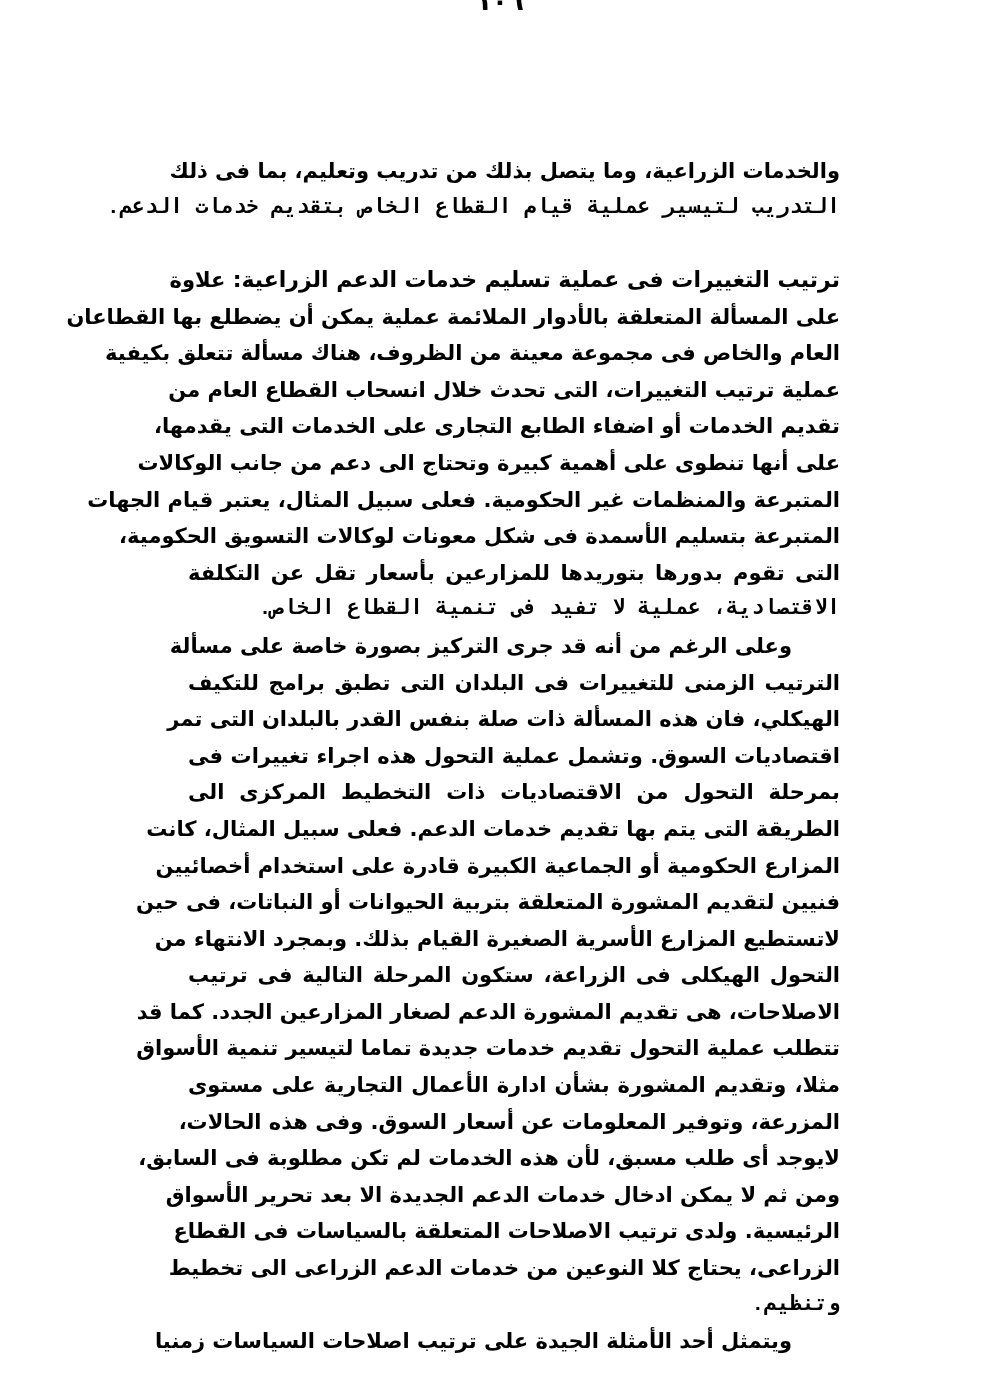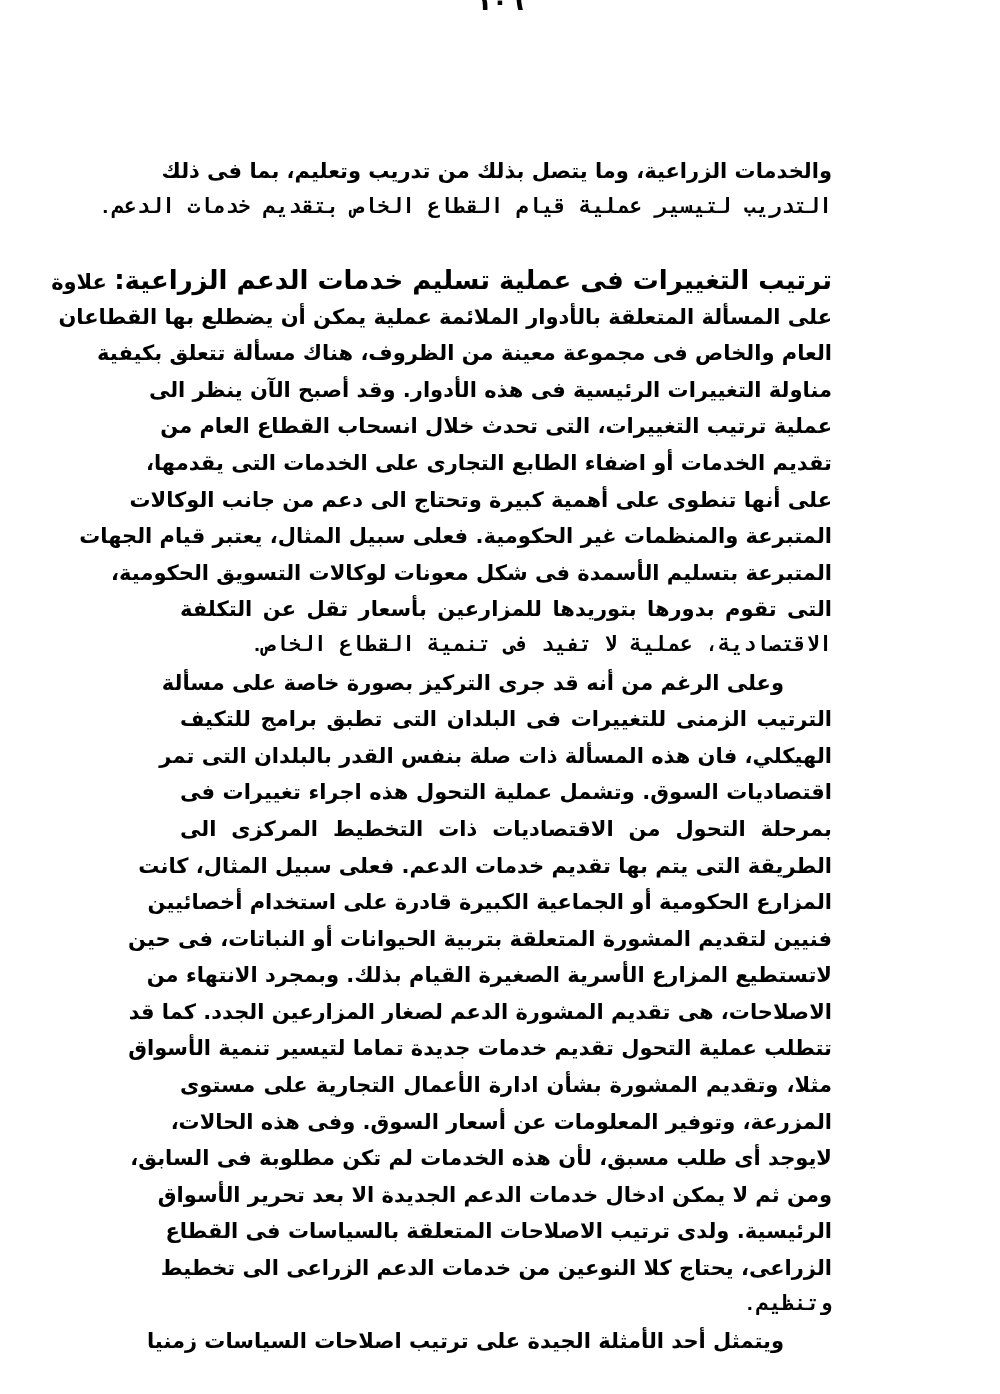--- a/index.html
+++ b/index.html
@@ -21,21 +21,21 @@
     left: 0;
     width: 1000px;
     text-align: center;
     font-size: 26px;
     font-weight: bold;
     line-height: 30px;
     direction: rtl;
   }
   .text-block {
     position: absolute;
-    left: 180px;
+    left: 188px;
     width: 652px;
     direction: rtl;
   }
   .line {
     display: block;
     height: 36.6px;
     line-height: 36.6px;
     font-size: 21px;
     font-weight: bold;
     white-space: nowrap;
@@ -45,57 +45,57 @@
   }
   .line.last {
     text-align-last: right;
     font-family: Liberation Mono, monospace;
   }
   .line.indent {
     padding-right: 48px;
   }
   .heading-run {
     font-weight: 900;
-    font-size: 26px;
+    font-size: 22px;
   }
   #para1 { top: 153px; }
   #para2 { top: 262px; }
 </style>
 </head>
 <body>
 
 <div class="page-number">١٠٦</div>
 
 <div id="para1" class="text-block">
   <span class="line">والخدمات الزراعية، وما يتصل بذلك من تدريب وتعليم، بما فى ذلك</span>
   <span class="line last">التدريب لتيسير عملية قيام القطاع الخاص بتقديم خدمات الدعم.</span>
 </div>
 
 <div id="para2" class="text-block">
   <span class="line"><span class="heading-run">ترتيب التغييرات فى عملية تسليم خدمات الدعم الزراعية:</span> <span>علاوة</span></span>
   <span class="line">على المسألة المتعلقة بالأدوار الملائمة عملية يمكن أن يضطلع بها القطاعان</span>
   <span class="line">العام والخاص فى مجموعة معينة من الظروف، هناك مسألة تتعلق بكيفية</span>
-  <span class="line">مناولة التغييرات الرئيسية فى هذه الأدوار. وقد أصبح الآن ينظر الى</span>
   <span class="line">عملية ترتيب التغييرات، التى تحدث خلال انسحاب القطاع العام من</span>
   <span class="line">تقديم الخدمات أو اضفاء الطابع التجارى على الخدمات التى يقدمها،</span>
   <span class="line">على أنها تنطوى على أهمية كبيرة وتحتاج الى دعم من جانب الوكالات</span>
   <span class="line">المتبرعة والمنظمات غير الحكومية. فعلى سبيل المثال، يعتبر قيام الجهات</span>
   <span class="line">المتبرعة بتسليم الأسمدة فى شكل معونات لوكالات التسويق الحكومية،</span>
   <span class="line">التى تقوم بدورها بتوريدها للمزارعين بأسعار تقل عن التكلفة</span>
   <span class="line last">الاقتصادية، عملية لا تفيد فى تنمية القطاع الخاص.</span>
 
   <span class="line indent">وعلى الرغم من أنه قد جرى التركيز بصورة خاصة على مسألة</span>
   <span class="line">الترتيب الزمنى للتغييرات فى البلدان التى تطبق برامج للتكيف</span>
   <span class="line">الهيكلي، فان هذه المسألة ذات صلة بنفس القدر بالبلدان التى تمر</span>
   <span class="line">اقتصاديات السوق. وتشمل عملية التحول هذه اجراء تغييرات فى</span>
   <span class="line">بمرحلة التحول من الاقتصاديات ذات التخطيط المركزى الى</span>
   <span class="line">الطريقة التى يتم بها تقديم خدمات الدعم. فعلى سبيل المثال، كانت</span>
   <span class="line">المزارع الحكومية أو الجماعية الكبيرة قادرة على استخدام أخصائيين</span>
   <span class="line">فنيين لتقديم المشورة المتعلقة بتربية الحيوانات أو النباتات، فى حين</span>
   <span class="line">لاتستطيع المزارع الأسرية الصغيرة القيام بذلك. وبمجرد الانتهاء من</span>
+  <span class="line">التحول الهيكلى فى الزراعة، ستكون المرحلة التالية فى ترتيب</span>
   <span class="line">الاصلاحات، هى تقديم المشورة الدعم لصغار المزارعين الجدد. كما قد</span>
   <span class="line">تتطلب عملية التحول تقديم خدمات جديدة تماما لتيسير تنمية الأسواق</span>
   <span class="line">مثلا، وتقديم المشورة بشأن ادارة الأعمال التجارية على مستوى</span>
   <span class="line">المزرعة، وتوفير المعلومات عن أسعار السوق. وفى هذه الحالات،</span>
   <span class="line">لايوجد أى طلب مسبق، لأن هذه الخدمات لم تكن مطلوبة فى السابق،</span>
   <span class="line">ومن ثم لا يمكن ادخال خدمات الدعم الجديدة الا بعد تحرير الأسواق</span>
   <span class="line">الرئيسية. ولدى ترتيب الاصلاحات المتعلقة بالسياسات فى القطاع</span>
   <span class="line">الزراعى، يحتاج كلا النوعين من خدمات الدعم الزراعى الى تخطيط</span>
   <span class="line last">وتنظيم.</span>
 

